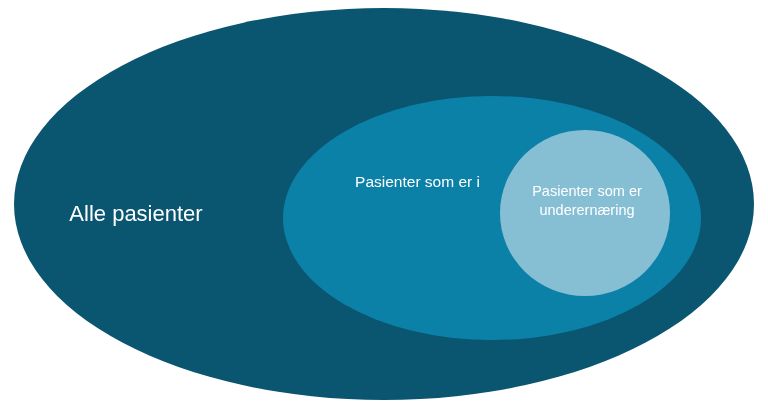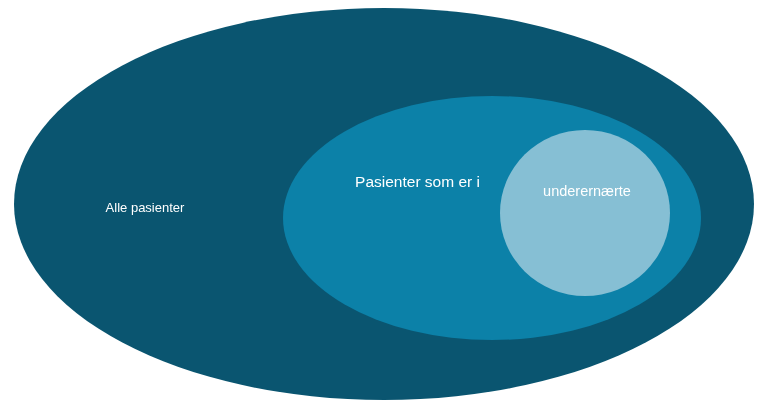--- a/index.html
+++ b/index.html
@@ -30,24 +30,24 @@
   }
   .label-block {
     position: absolute;
     color: #ffffff;
     text-align: center;
     line-height: 1.30;
     -webkit-font-smoothing: antialiased;
     user-select: none;
   }
   #label-outer {
-    left: 32px;
+    left: 23px;
     top: 200px;
     width: 226px;
-    font-size: 13px;
+    font-size: 22px;
   }
   #label-middle {
     left: 300px;
     top: 172px;
     width: 180px;
     font-size: 15.5px;
     text-align: right;
   }
   #label-inner {
     left: 504px;
@@ -76,16 +76,17 @@
 
   <div class="label-block" id="label-outer" style="color: rgb(255, 255, 255);">
     <span class="label-line">Alle pasienter</span>
   </div>
 
   <div class="label-block" id="label-middle" style="color: rgb(255, 255, 255);">
     <span class="label-line">Pasienter som er i</span>
   </div>
 
   <div class="label-block" id="label-inner" style="color: rgb(255, 255, 255);">
-    <span class="label-line">underernærte</span>
+    <span class="label-line">Pasienter som er</span>
+    <span class="label-line">underernæring</span>
   </div>
 
 </div>
 
 </body></html>

